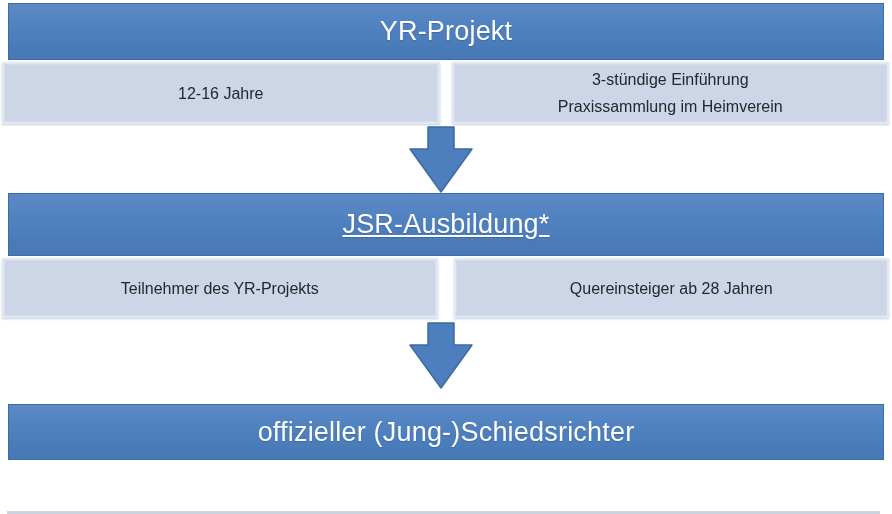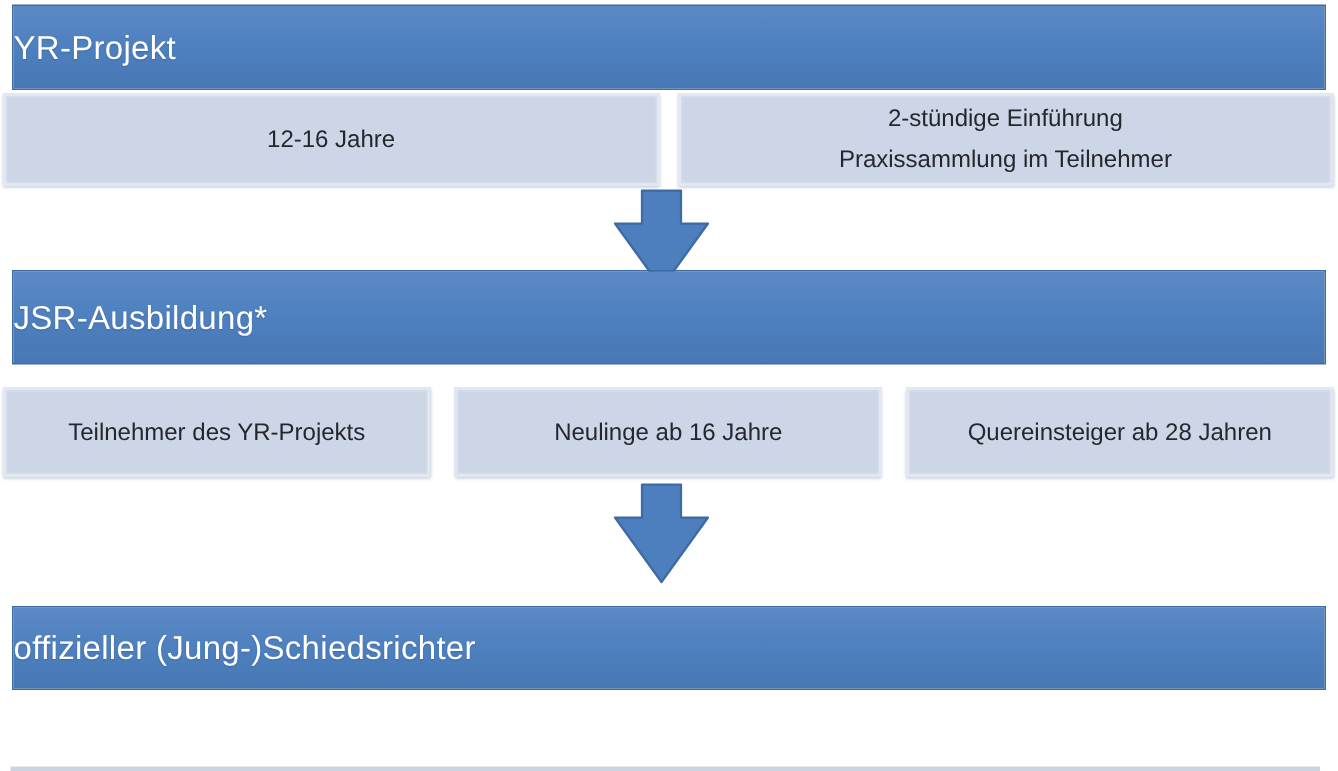--- a/index.html
+++ b/index.html
@@ -17,23 +17,23 @@
   }
   .header-bar {
     position: absolute;
     left: 8px;
     right: 8px;
     background: linear-gradient(180deg, var(--accent-light) 0%, var(--accent) 55%, var(--accent-dark2) 100%);
     border: 1px solid var(--accent-dark);
     box-sizing: border-box;
     display: flex;
     align-items: center;
-    justify-content: flex-start;
+    justify-content: center;
     color: #ffffff;
-    font-size: 22px;
+    font-size: 27px;
     letter-spacing: 0.2px;
     text-shadow: 0 1px 1px rgba(40,70,110,0.35);
   }
   .cell-row {
     position: absolute;
     left: 2px;
     right: 3px;
     display: flex;
   }
   .cell {
@@ -65,57 +65,54 @@
     left: 7px;
     right: 12px;
     top: 511px;
     height: 3px;
     background: #ccd4e2;
   }
   
   .band1-header { top: 3px;   height: 57px; }
   .band1-cells  { top: 62px;  height: 62px; }
   .arrow1       { top: 126px; }
-  .band2-header { top: 180px; height: 63px; }
+  .band2-header { top: 193px; height: 63px; text-decoration: underline; }
   .band2-cells  { top: 258px; height: 60px; }
   .arrow2       { top: 322px; }
   .band3-header { top: 404px; height: 56px; }
   .band3-cells  { top: 450px; height: 55px; }
 </style>
 </head>
 <body>
 
 <div class="canvas">
 
   <div class="header-bar band1-header">
     <span>YR-Projekt</span>
   </div>
   <div class="cell-row row1 band1-cells">
     <div class="cell">
       <div class="line">12-16 Jahre</div>
     </div>
     <div class="cell">
-      <div class="line">2-stündige Einführung</div>
-      <div class="line">Praxissammlung im Teilnehmer</div>
+      <div class="line">3-stündige Einführung</div>
+      <div class="line">Praxissammlung im Heimverein</div>
     </div>
   </div>
 
   <svg class="down-arrow arrow1" viewBox="0 0 66 68">
     <polygon points="20,1 46,1 46,23 64,23 33,66 2,23 20,23" fill="#4d7fbe" stroke="#3e6aa4" stroke-width="1.5" stroke-linejoin="round"></polygon>
   </svg>
 
   <div class="header-bar band2-header">
     <span>JSR-Ausbildung*</span>
   </div>
   <div class="cell-row row2 band2-cells">
     <div class="cell">
       <div class="line">Teilnehmer des YR-Projekts</div>
-    </div>
-    <div class="cell">
-      <div class="line">Neulinge ab 16 Jahre</div>
     </div>
     <div class="cell">
       <div class="line">Quereinsteiger ab 28 Jahren</div>
     </div>
   </div>
 
   <svg class="down-arrow arrow2" viewBox="0 0 66 68">
     <polygon points="20,1 46,1 46,23 64,23 33,66 2,23 20,23" fill="#4d7fbe" stroke="#3e6aa4" stroke-width="1.5" stroke-linejoin="round"></polygon>
   </svg>
 

